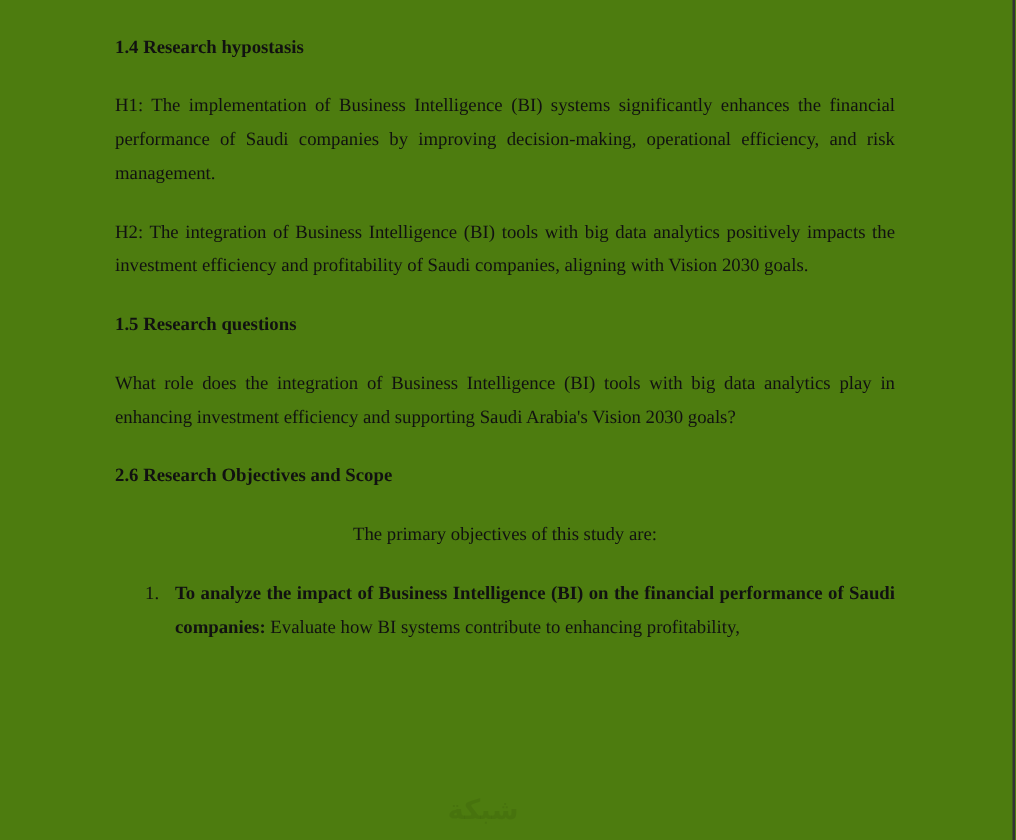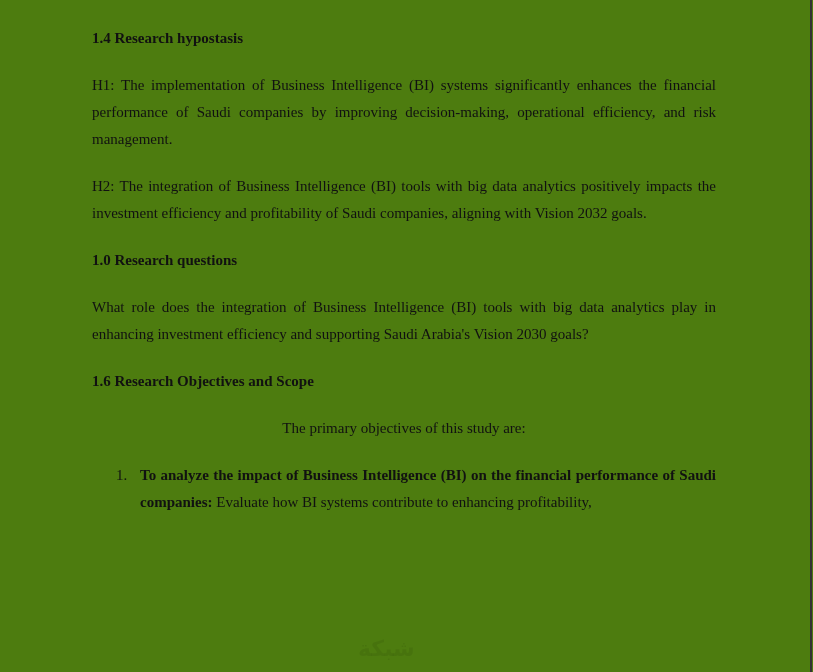--- a/index.html
+++ b/index.html
@@ -83,26 +83,26 @@
   }
 </style>
 </head>
 <body>
 
 <div class="page">
   <div class="content">
 
     <p class="heading">1.4 Research hypostasis</p>
     <p class="para">H1: The implementation of Business Intelligence (BI) systems significantly enhances the financial performance of Saudi companies by improving decision-making, operational efficiency, and risk management.</p>
-    <p class="para">H2: The integration of Business Intelligence (BI) tools with big data analytics positively impacts the investment efficiency and profitability of Saudi companies, aligning with Vision 2032 goals.</p>
+    <p class="para">H2: The integration of Business Intelligence (BI) tools with big data analytics positively impacts the investment efficiency and profitability of Saudi companies, aligning with Vision 2030 goals.</p>
 
-    <p class="heading">1.0 Research questions</p>
+    <p class="heading">1.5 Research questions</p>
     <p class="para">What role does the integration of Business Intelligence (BI) tools with big data analytics play in enhancing investment efficiency and supporting Saudi Arabia's Vision 2030 goals?</p>
 
-    <p class="heading">1.6 Research Objectives and Scope</p>
+    <p class="heading">2.6 Research Objectives and Scope</p>
     <p class="para left">The primary objectives of this study are:</p>
 
     <ol class="list">
       <li class="list-item">
         <span class="list-num">1.</span>
         <b>To analyze the impact of Business Intelligence (BI) on the financial performance of Saudi companies:</b><span> Evaluate how BI systems contribute to enhancing profitability,</span>
       </li>
     </ol>
   </div>
   <div class="watermark">ﺷﺒﻜﺔ</div>

